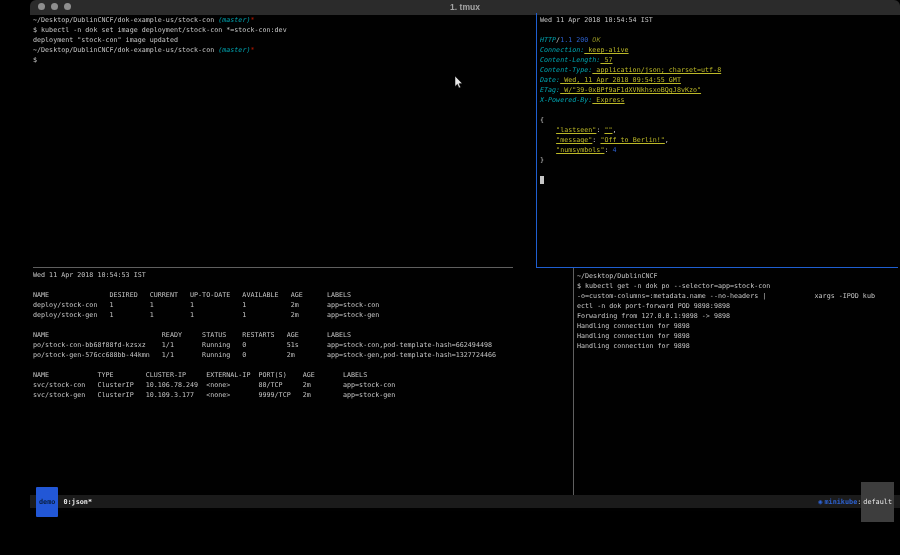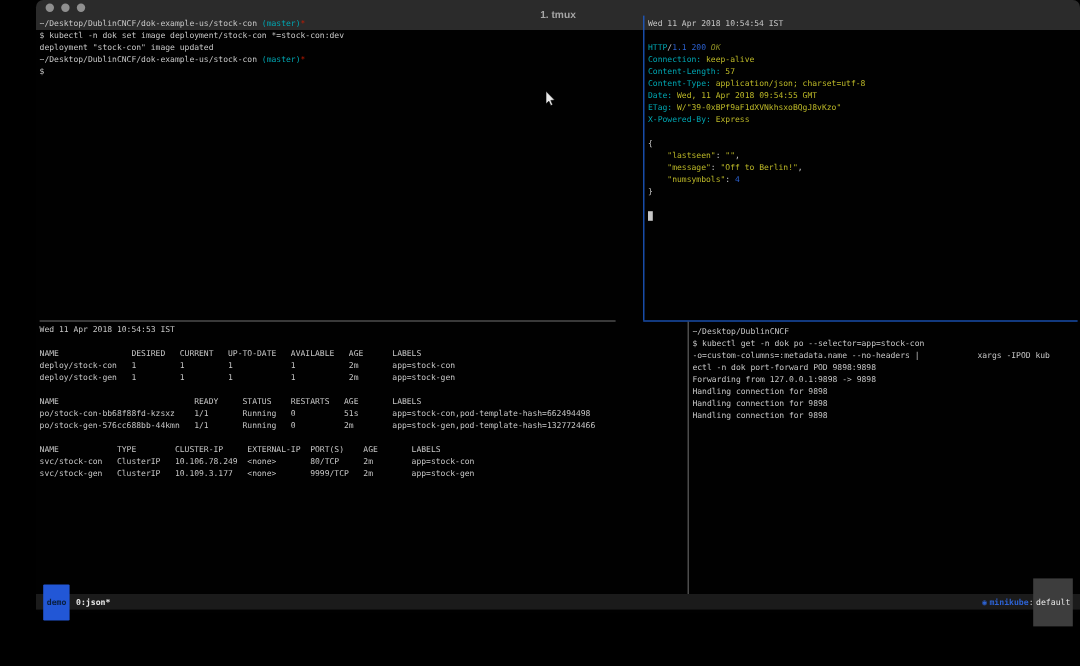--- a/index.html
+++ b/index.html
@@ -1,29 +1,29 @@
 <!DOCTYPE html>
 <html style="--fg: #c7c7c7; --bright: #e9e9e9; --cyan: #00a6b2; --red: #c91b00; --blue: #2d62d2; --yellow: #bdb928; --olive: #8f8f24; --border: #5f5f5f; --border_active: #1f5fd1; --status_bg: #1b1b1b; --badge_bg: #2257d6; --badge_fg: #0a1f3e; --titlebar_bg: #2b2b2b; --title_fg: #a6a6a6; --traffic_light: #8f8f8f; --highlight_bg: #3d3d3d;"><head>
 <meta charset="utf-8">
 <style>
   html,body{margin:0;padding:0;background:#000;width:900px;height:555px;overflow:hidden;}
   *{box-sizing:border-box;}
   .desktop{position:relative;width:900px;height:555px;background:#000;font-family:"DejaVu Sans Mono",monospace;}
   .window{position:absolute;left:30px;top:0;width:870px;height:511px;background:#010101;border-radius:6px 6px 4px 4px;}
-  .titlebar{position:absolute;left:0;top:0;width:100%;height:25px;background:var(--titlebar_bg);border-radius:6px 6px 0 0;display:flex;align-items:center;}
+  .titlebar{position:absolute;left:0;top:0;width:100%;height:15px;background:var(--titlebar_bg);border-radius:6px 6px 0 0;display:flex;align-items:center;}
   .traffic-lights{position:absolute;left:8px;top:0;height:13px;display:flex;align-items:center;gap:6px;}
   .tl{width:7px;height:7px;border-radius:50%;background:var(--traffic_light);display:inline-block;}
   .titletext{width:100%;text-align:center;font-family:"Liberation Sans",sans-serif;font-size:8.5px;font-weight:600;color:var(--title_fg);line-height:13px;}
   .pane{position:absolute;margin:0;font-size:6.7px;line-height:10px;color:var(--fg);white-space:pre;font-family:"DejaVu Sans Mono",monospace;}
   .pane .tl-line{height:10px;white-space:pre;}
   .seg-fg{color:var(--fg);}
-  .seg-cyan{color:var(--cyan);}
+  .seg-cyan{color:var(--cyan);font-style:italic;}
   .seg-red{color:var(--red);}
   .seg-blue{color:var(--blue);}
-  .seg-yellow{color:var(--yellow);}
+  .seg-yellow{color:var(--yellow);text-decoration:underline;}
   .seg-olive{color:var(--olive);font-style:italic;}
   .seg-cursor{background:var(--fg);color:transparent;}
   .border-v{position:absolute;width:1px;}
   .border-h{position:absolute;height:1px;}
   .b-blue{background:var(--border_active);}
   .b-gray{background:var(--border);}
   .statusbar{position:absolute;left:0;top:495px;width:100%;height:13px;background:var(--status_bg);display:flex;align-items:center;padding:0 6px;font-size:6.8px;font-family:"DejaVu Sans Mono",monospace;color:var(--fg);}
   .session-badge{background:var(--badge_bg);color:var(--badge_fg);padding:11px 3px;border-radius:1px;font-weight:bold;}
   .window-label{color:var(--bright);font-weight:bold;margin-left:5px;}
   .status-right{margin-left:auto;display:flex;align-items:center;}

